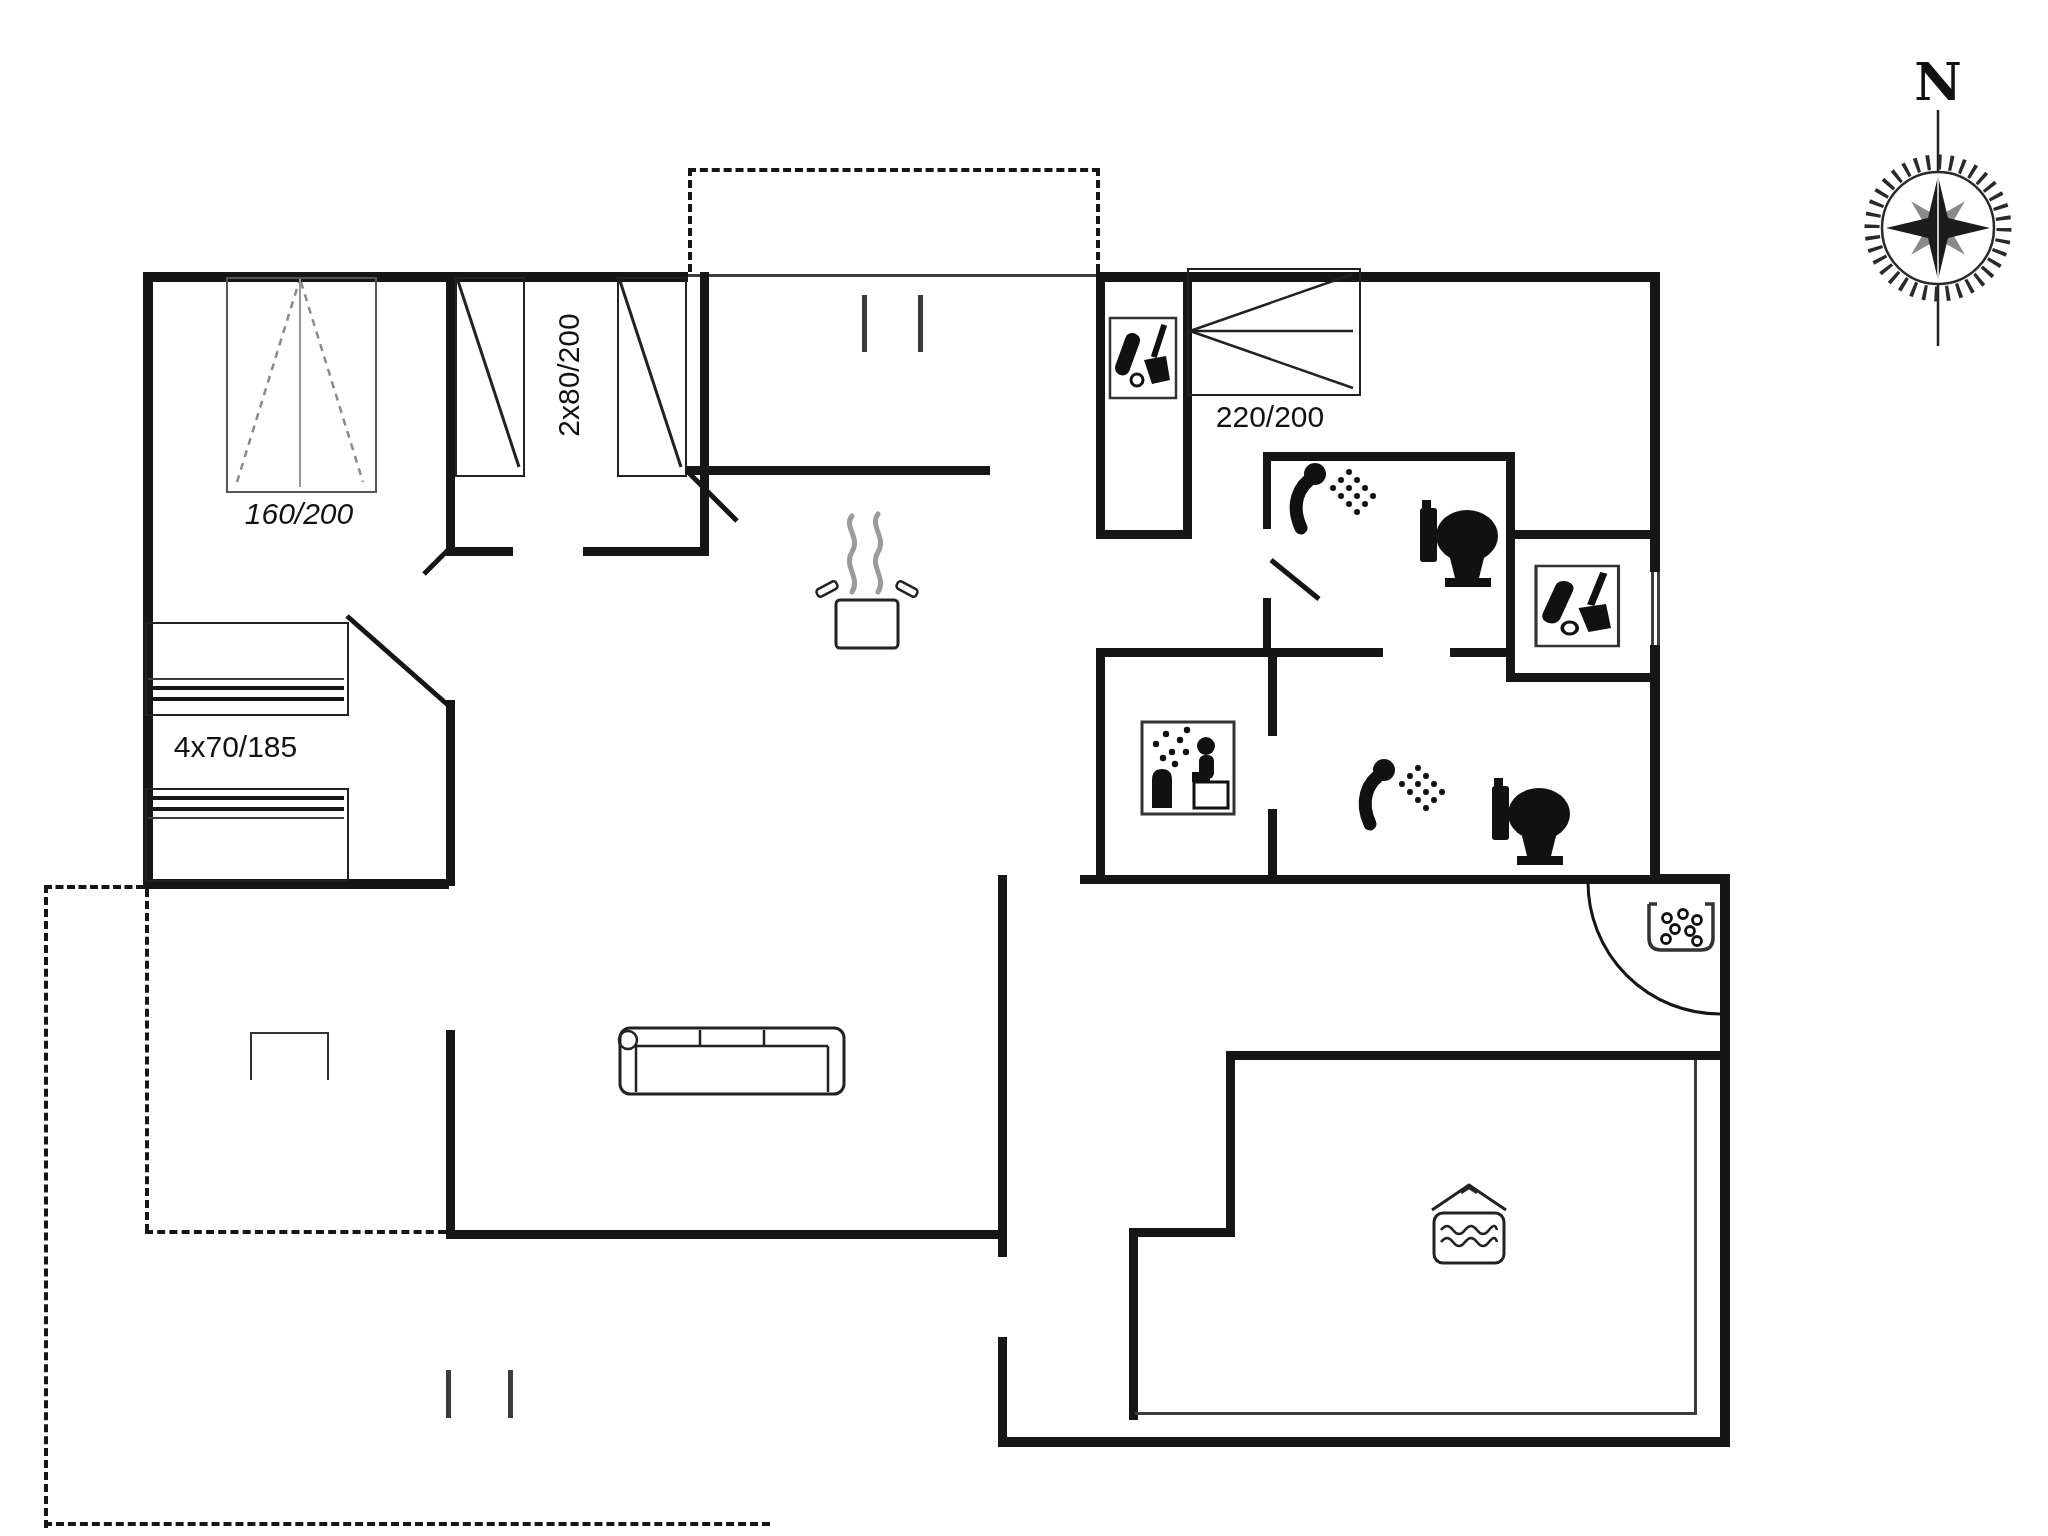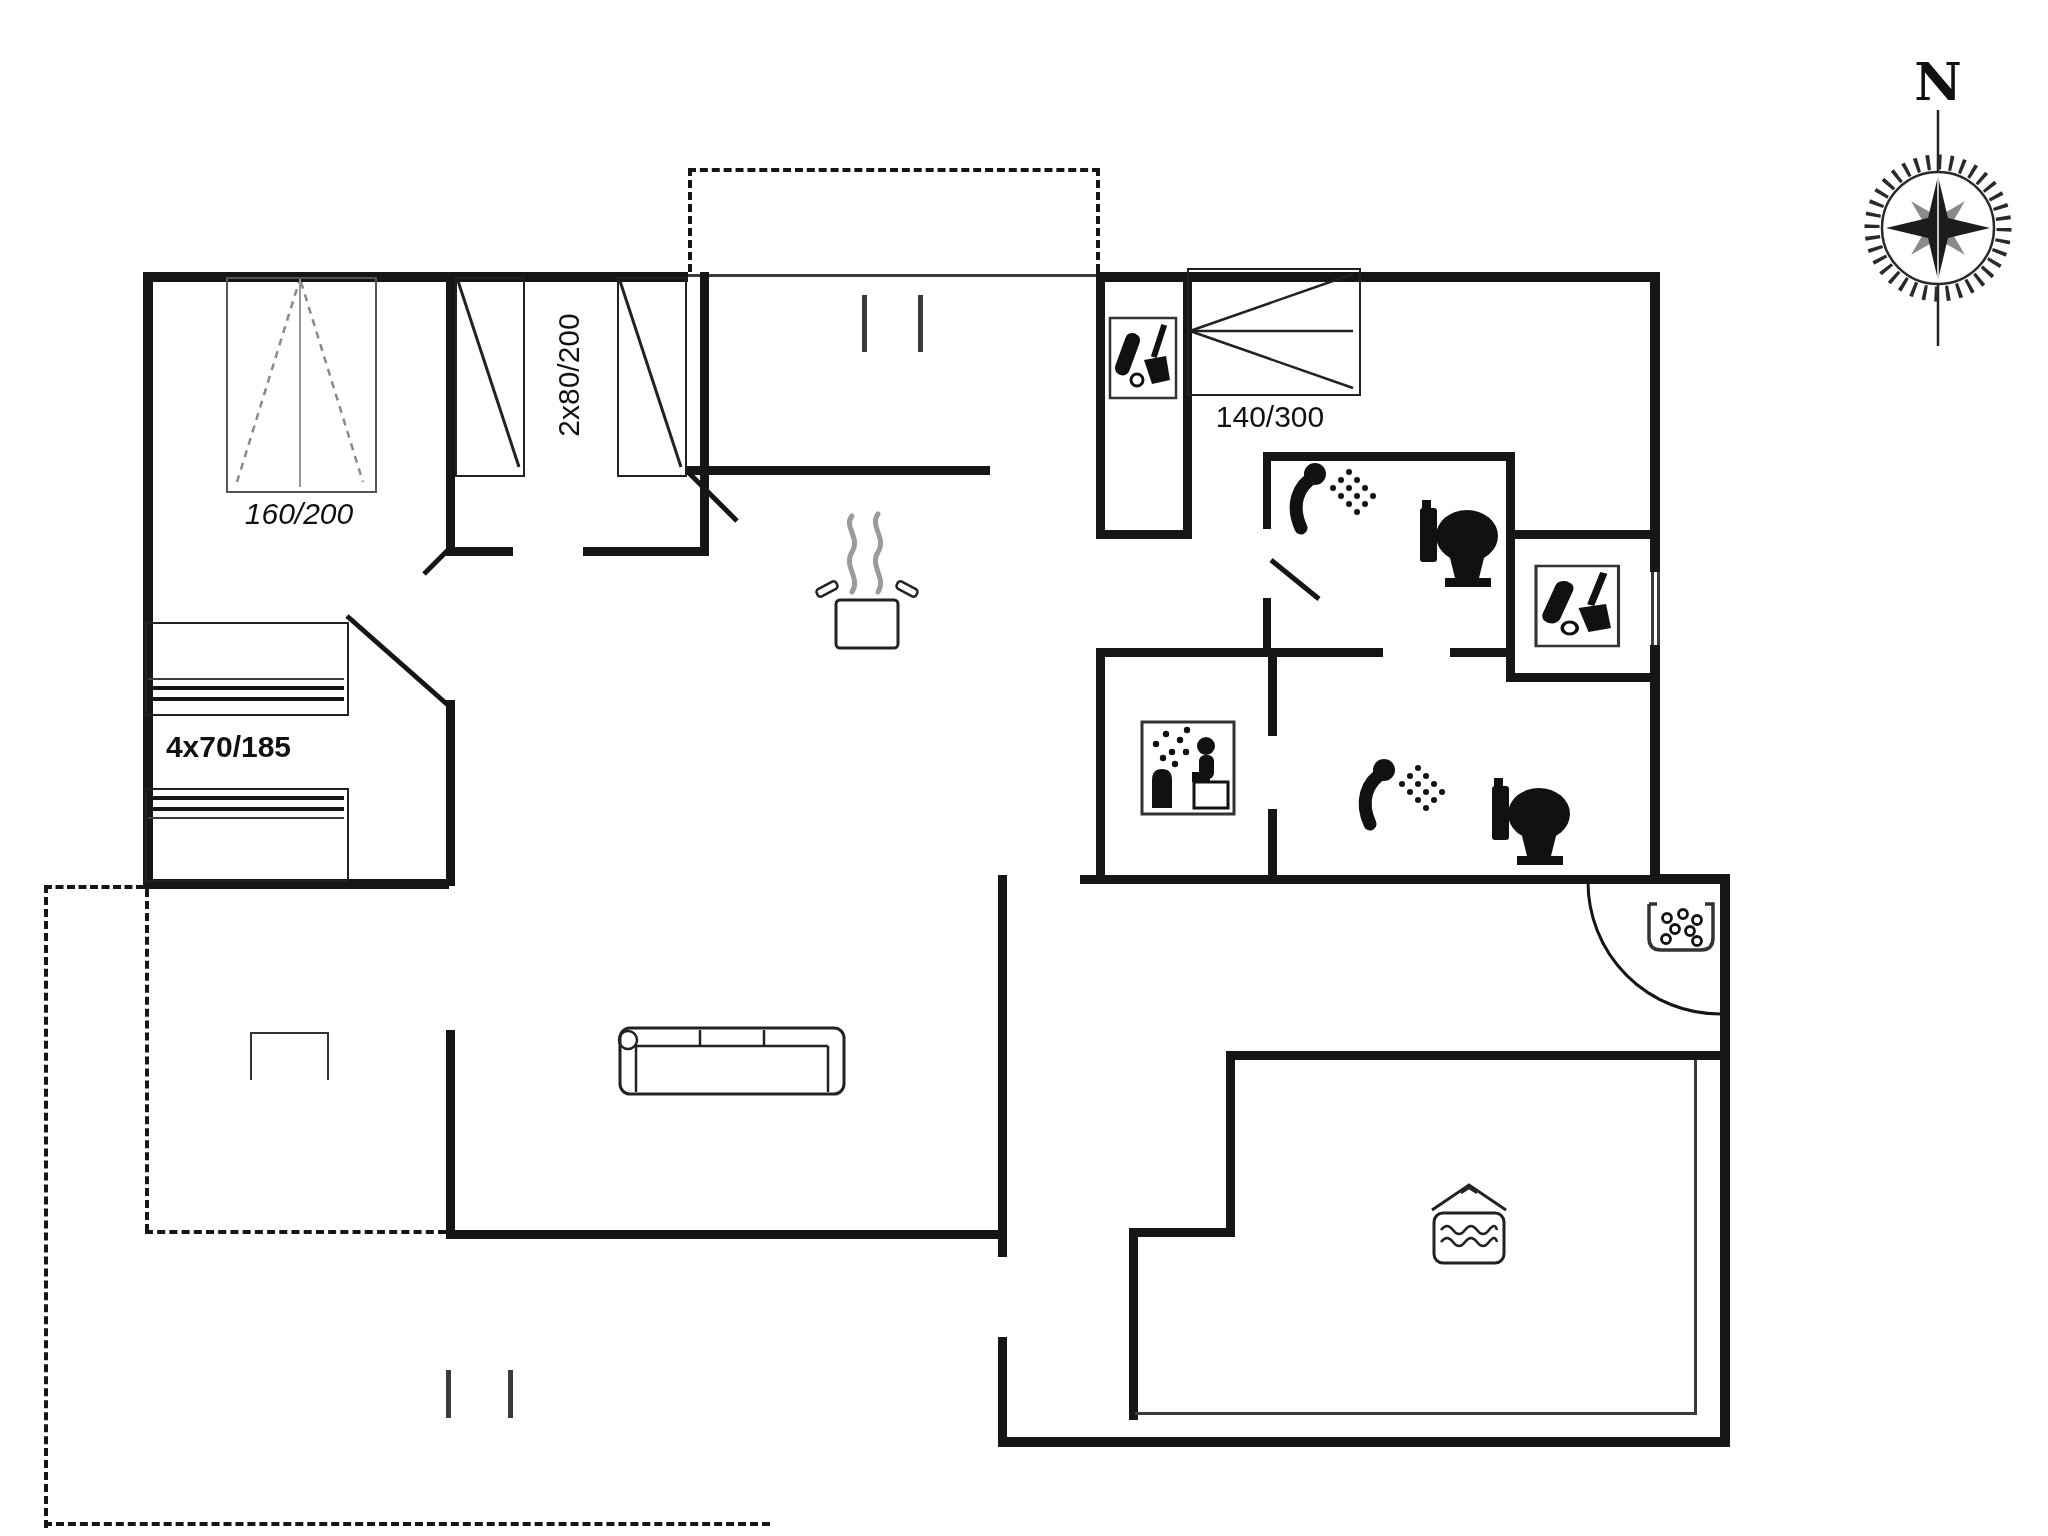--- a/index.html
+++ b/index.html
@@ -278,16 +278,16 @@
       <circle r="56" fill="#ffffff" stroke="#2a2a2a" stroke-width="2.5"></circle>
       <polygon points="0,-38 8,-8 38,0 8,8 0,38 -8,8 -38,0 -8,-8" fill="#8a8a8a" transform="rotate(45)"></polygon>
       <polygon points="0,-52 10,-10 52,0 10,10 0,52 -10,10 -52,0 -10,-10" fill="#1c1c1c"></polygon>
       <line x1="0" y1="-54" x2="0" y2="54" stroke="#fff" stroke-width="1.5"></line>
       <text x="0" y="-128" text-anchor="middle" style="font:bold 52px 'DejaVu Serif',serif;fill:#111;">N</text>
     </g>
   </svg>
 
   <div class="lbl" style="left:229px;top:499px;width:140px;font-style:italic;">160/200</div>
   <div class="lbl rot" style="left:496px;top:360px;width:145px;">2x80/200</div>
-  <div class="lbl" style="left:1200px;top:402px;width:140px;">140/300</div>
-  <div class="lbl" style="left:151px;top:732px;width:155px;font-weight:bold;">4x70/185</div>
+  <div class="lbl" style="left:1200px;top:402px;width:140px;">220/200</div>
+  <div class="lbl" style="left:158px;top:732px;width:155px;">4x70/185</div>
 
 </div>
 
 </body></html>

